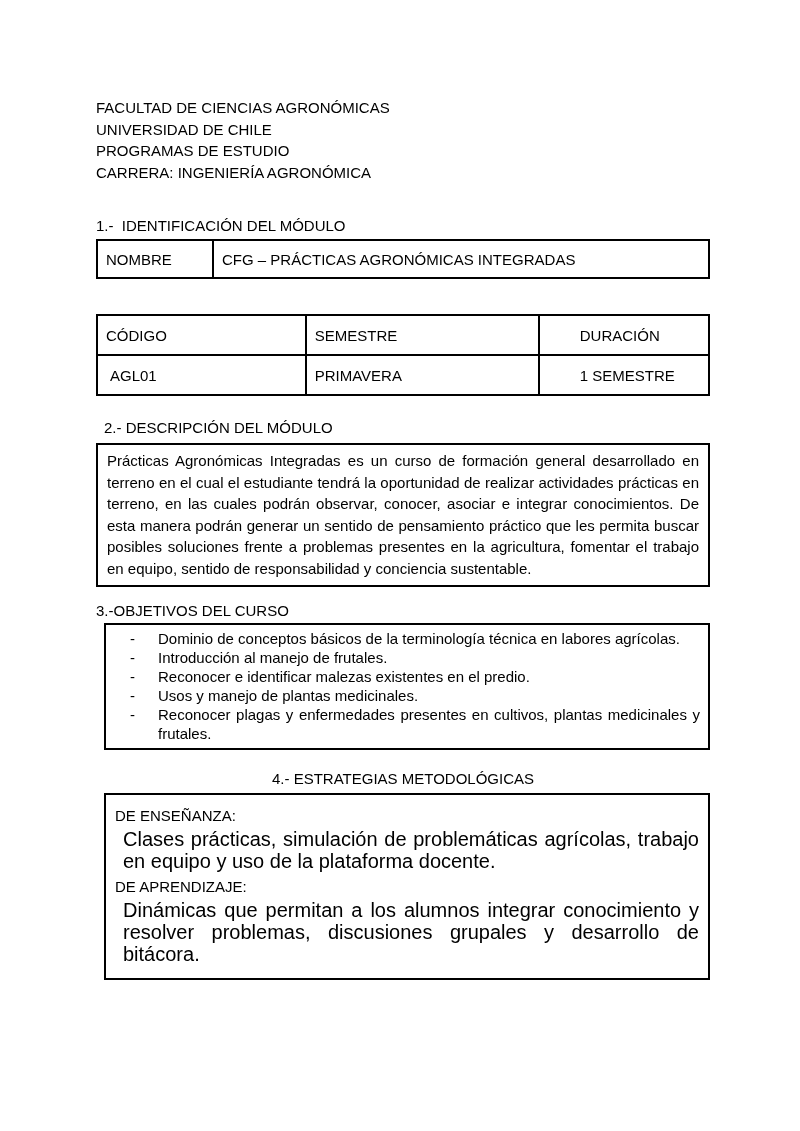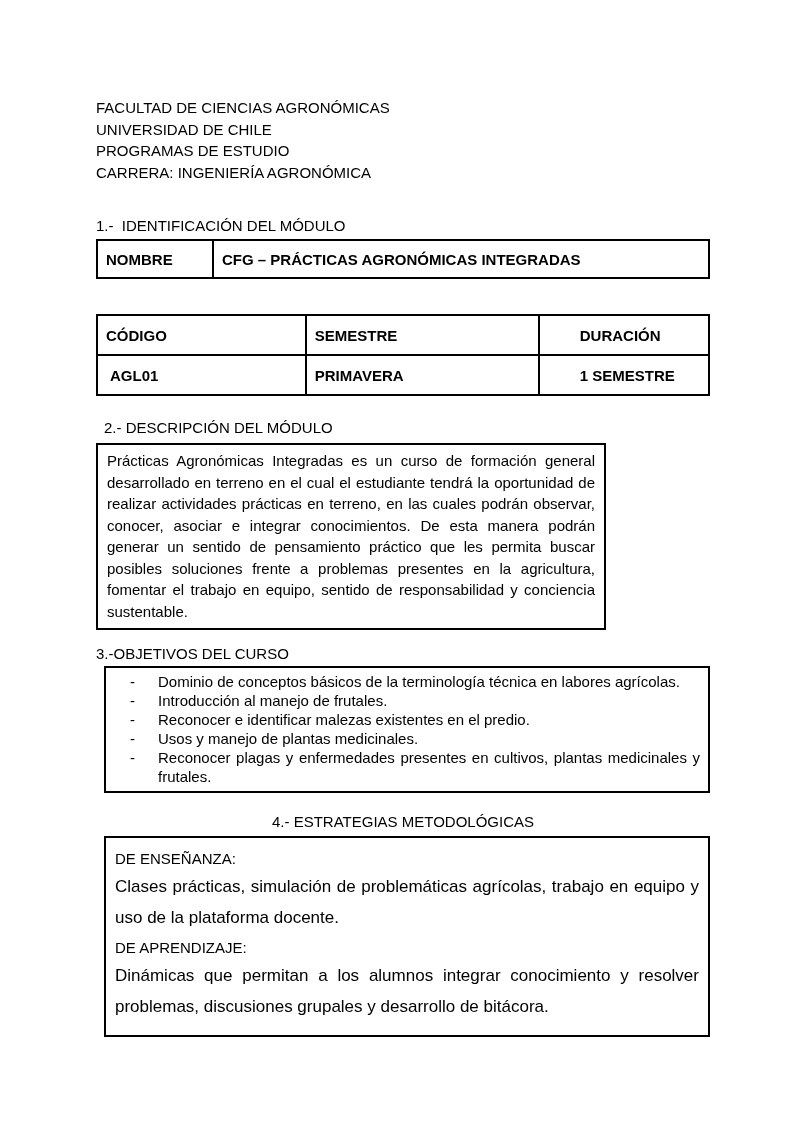--- a/index.html
+++ b/index.html
@@ -29,21 +29,20 @@
   }
   .title1 { margin-top: 32px; }
   .title2 { margin-top: 21px; margin-left: 8px; }
   .title3 { margin-top: 13px; }
   .title4 { margin-top: 18px; text-align: center; }
 
   table.tbl {
     border-collapse: collapse;
     width: 614px;
     table-layout: fixed;
-    font-weight: bold;
   }
   table.tbl td {
     border: 2px solid #000000;
     font-size: 15px;
     padding: 0 8px;
     vertical-align: middle;
     overflow: hidden;
   }
   .tbl-name { margin-top: 3px; }
   .tbl-name td { height: 38px; }
@@ -51,21 +50,21 @@
 
   .tbl-info { margin-top: 35px; }
   .tbl-info td { height: 40px; }
   .tbl-info .c1 { width: 206px; }
   .tbl-info .c2 { width: 230px; }
   .tbl-info .c3 { width: 168px; padding-left: 40px; }
   .tbl-info .val { padding-left: 12px; }
 
   .box {
     border: 2px solid #000000;
-    width: 510px;
+    width: 614px;
     background: #ffffff;
   }
   .desc-box {
     margin-top: 5px;
     padding: 5px 9px 6px 9px;
   }
   .desc-text {
     margin: 0;
     font-size: 15px;
     line-height: 21.5px;
@@ -99,23 +98,23 @@
     width: 606px;
     padding: 7px 9px 9px 9px;
   }
   .strat-label {
     font-size: 15px;
     line-height: 21px;
     margin: 3px 0 2px 0;
     white-space: pre-wrap;
   }
   .strat-text {
-    margin: 2px 0 4px 0;
-    font-size: 17px;
-    line-height: 31px;
+    margin: 2px 0 4px 8px;
+    font-size: 20px;
+    line-height: 22px;
     text-align: justify;
   }
 </style>
 </head>
 <body>
 
 <div class="page">
 
   <header class="doc-header">
     <div class="hdr-line">FACULTAD DE CIENCIAS AGRONÓMICAS</div>

